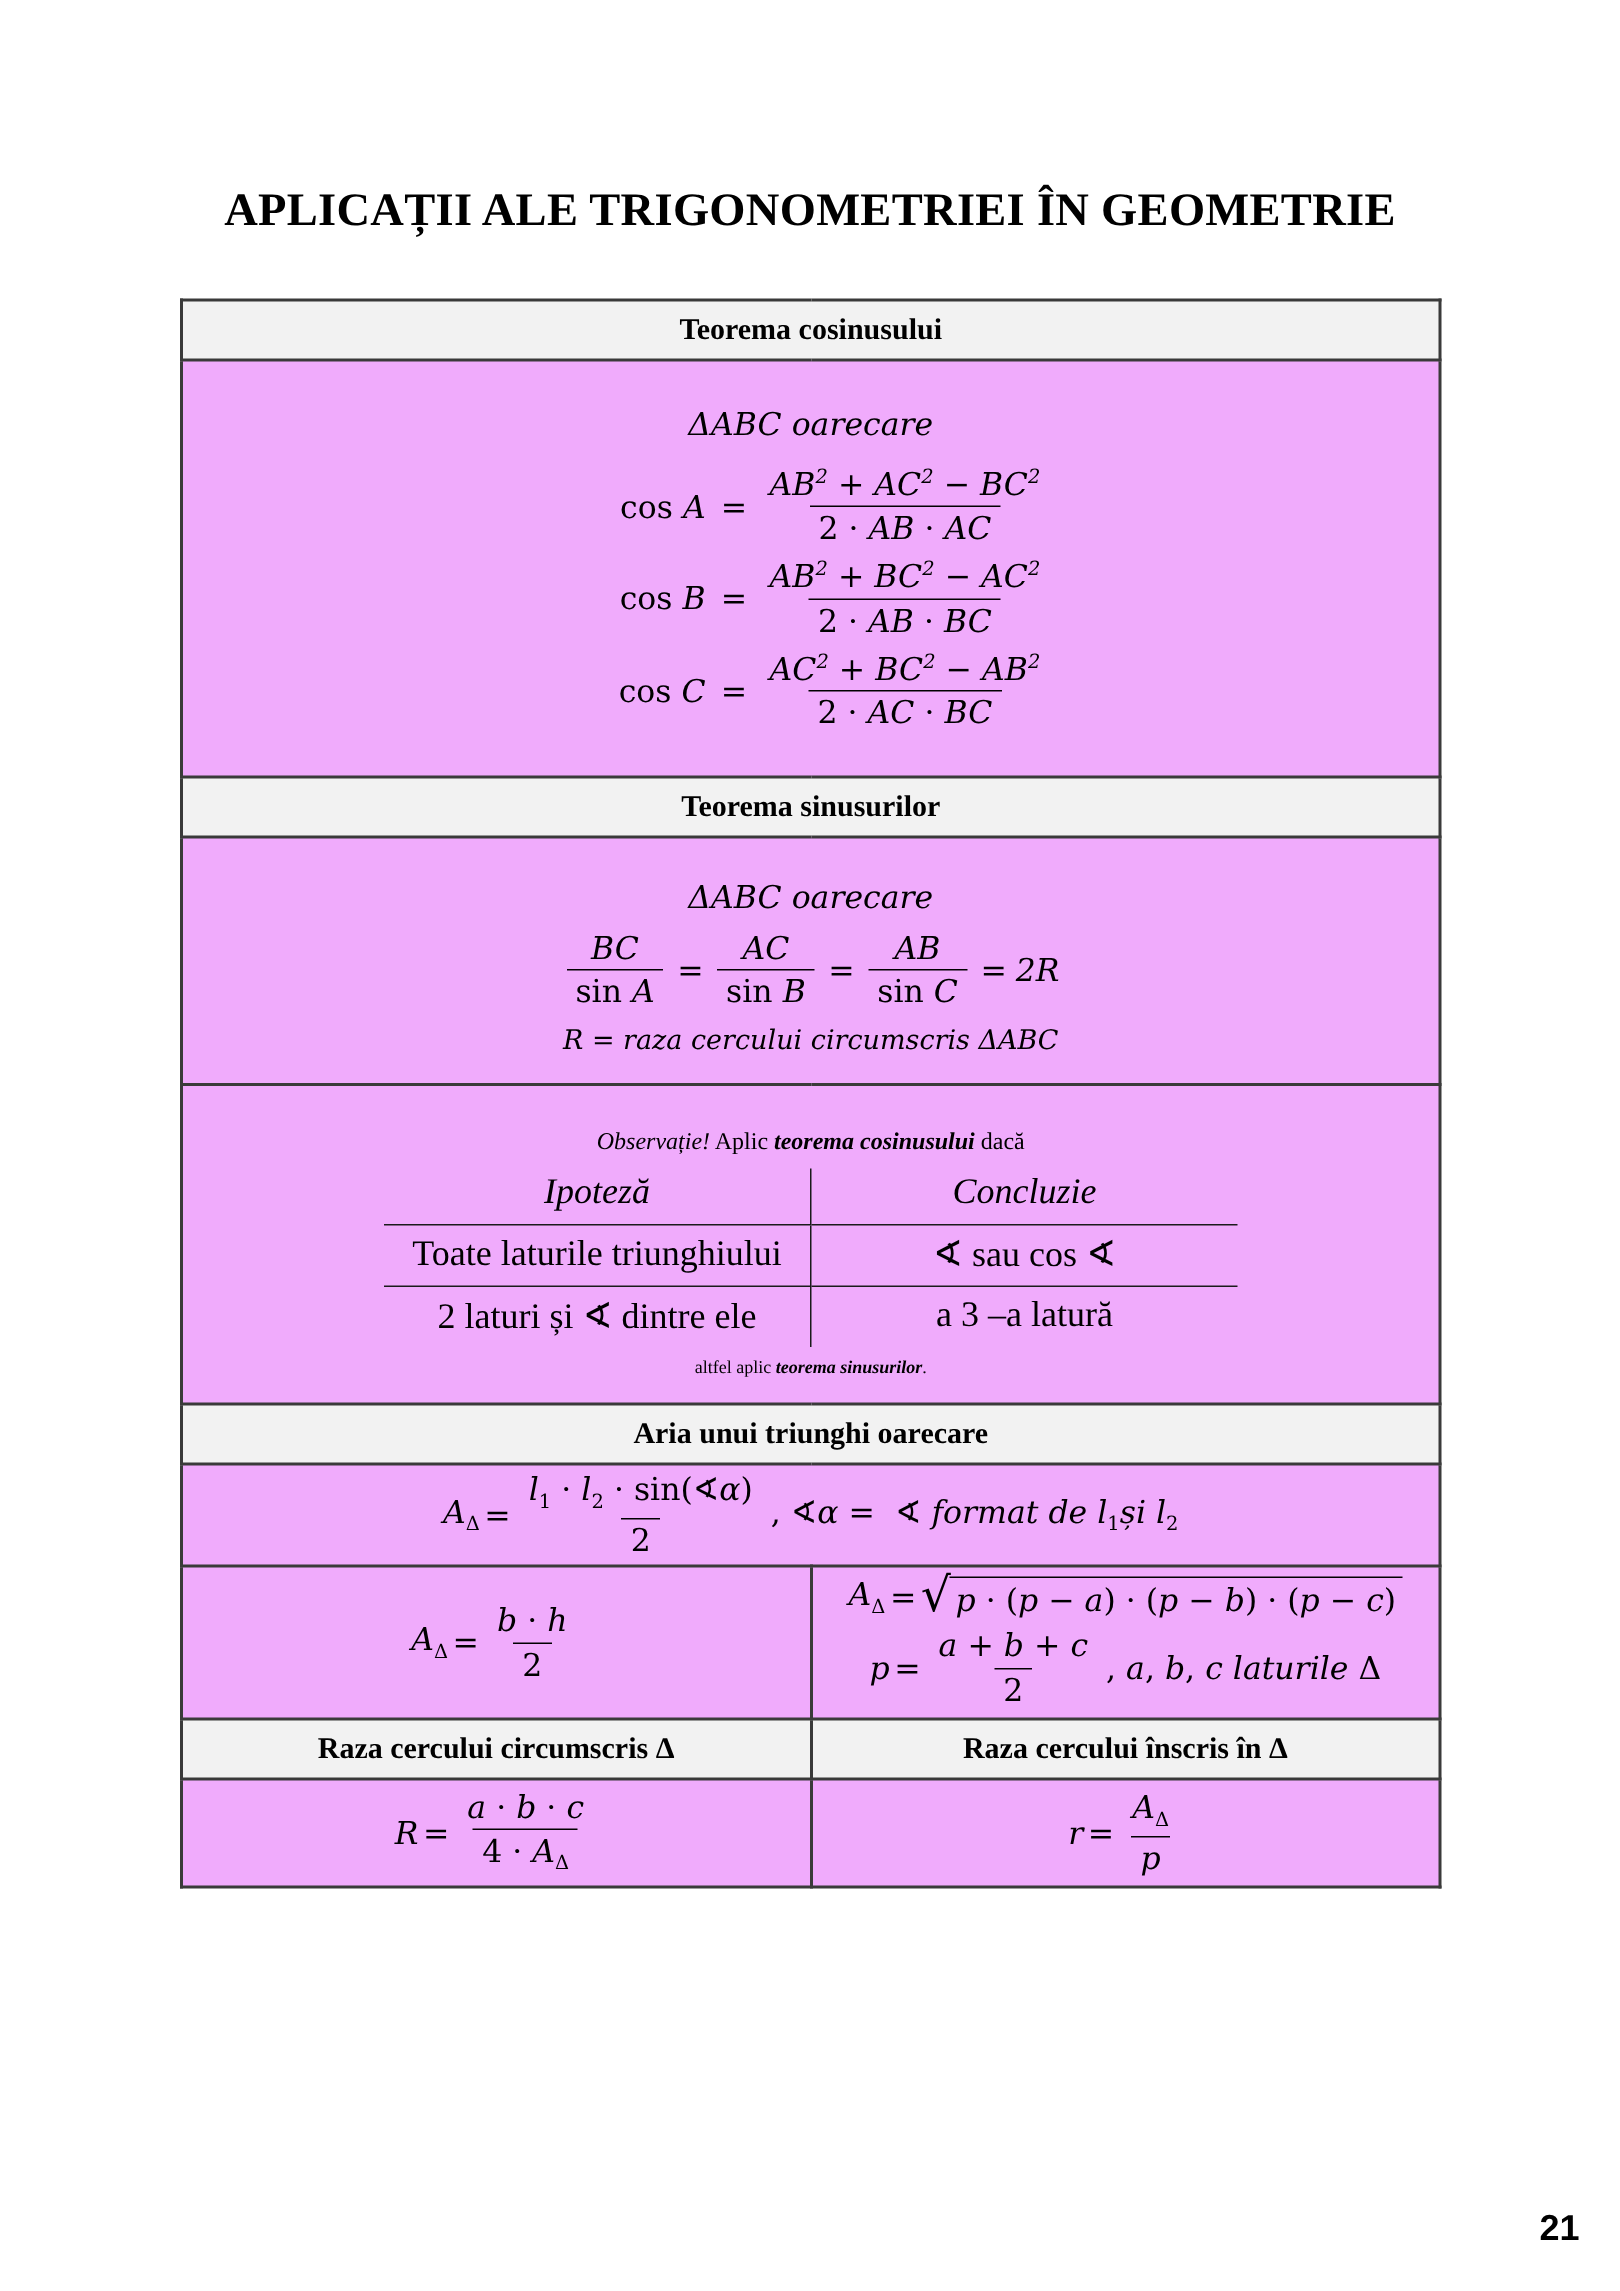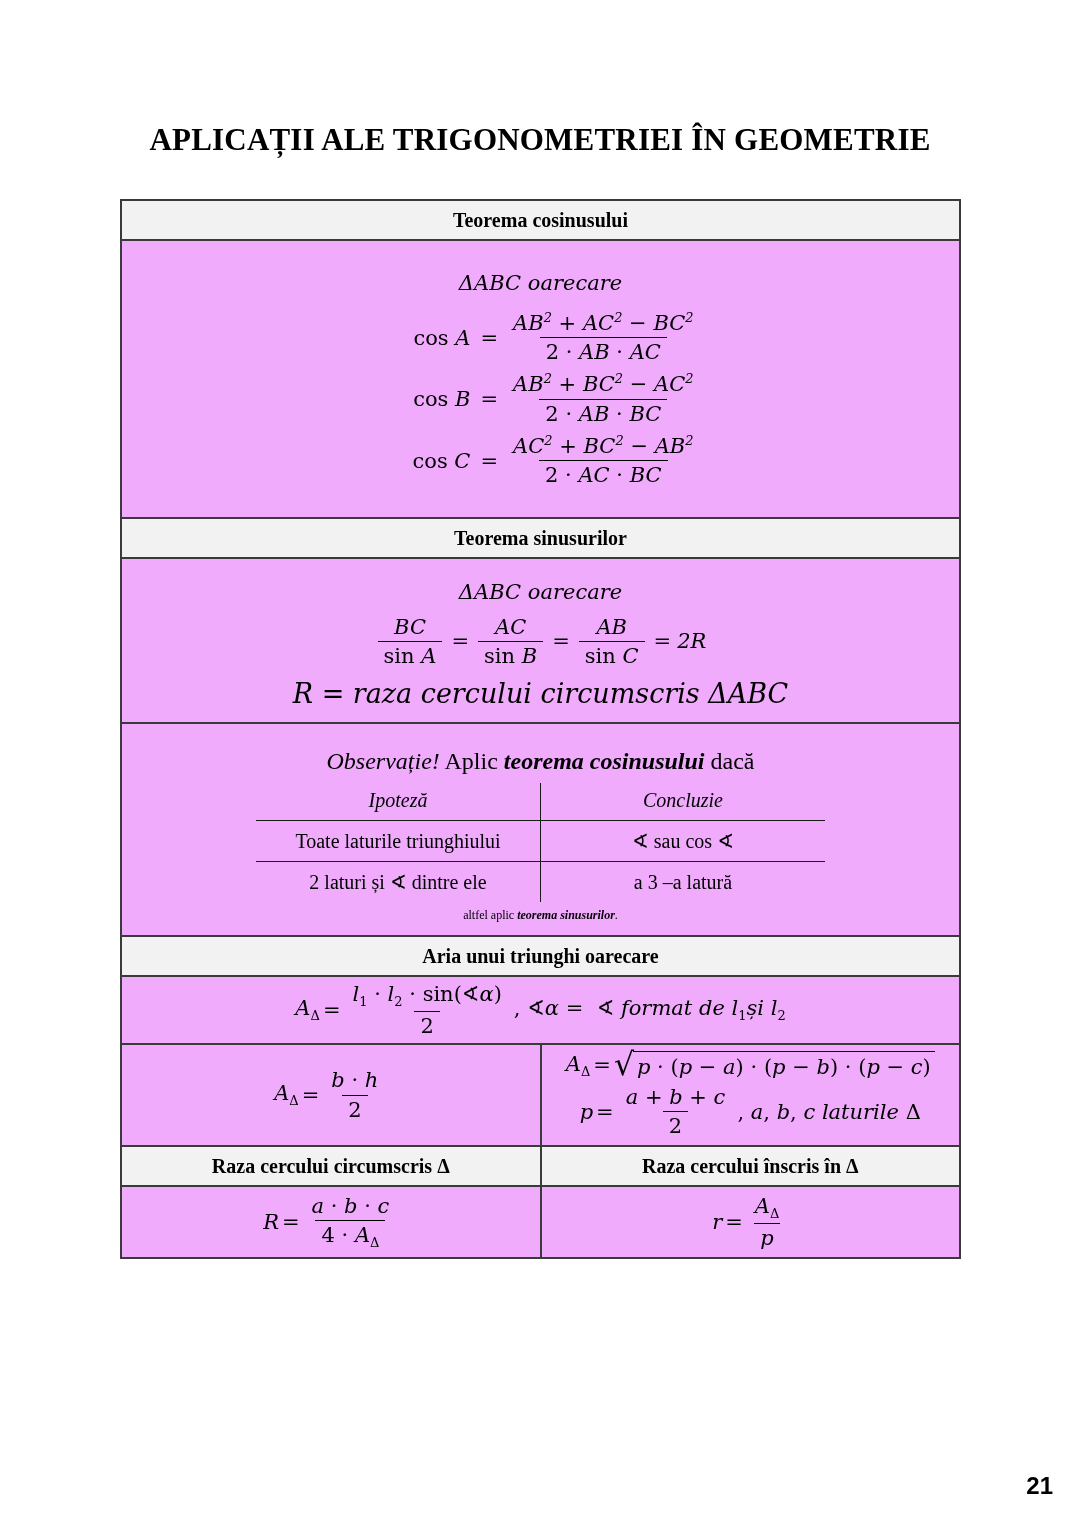--- a/index.html
+++ b/index.html
@@ -133,45 +133,45 @@
     width: 92px;
     text-align: right;
     padding-right: 10px;
     white-space: nowrap;
   }
   .cos-eq .eqs { padding-right: 6px; }
 
   
   .sin-cell { height: 163px; }
   .sin-lead { font-size: 21px; font-style: italic; margin: 9px 0 8px 0; }
-  .sin-tail { font-size: 27px; margin-top: 8px; }
+  .sin-tail { font-size: 18px; margin-top: 8px; }
 
   
   .obs-cell { height: 211px; }
   .obs-head {
-    font-size: 24px;
+    font-size: 16px;
     margin: 12px 0 8px 0;
     text-align: center;
     font-style: normal;
     font-family: "Liberation Serif", "DejaVu Serif", serif;
   }
   .obs-head .it-b { font-style: italic; font-weight: bold; }
   .obs-head .it { font-style: italic; }
 
   .inner-table {
     border-collapse: collapse;
     table-layout: fixed;
     width: 552px;
     margin: 0 auto;
     font-family: "Liberation Serif", "DejaVu Serif", serif;
   }
   .inner-table td {
     border: none;
     text-align: center;
-    font-size: 20px;
+    font-size: 24px;
     padding: 3px 4px;
     height: 34px;
   }
   .inner-table td.lcol { width: 276px; border-right: 1.6px solid #1a1a1a; }
   .inner-table td.rcol { width: 276px; }
   .inner-table tr.hdr td { font-style: italic; padding-top: 0; }
   .inner-table tr.r1 td { border-top: 1.8px solid #1a1a1a; }
   .inner-table tr.r2 td { border-top: 1.8px solid #1a1a1a; }
   .inner-table tr.r2 td.lcol,
   .inner-table tr.r2 td.rcol { border-bottom: none; }

